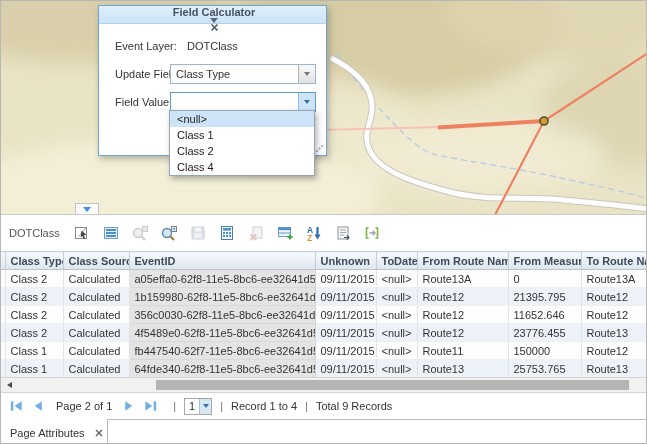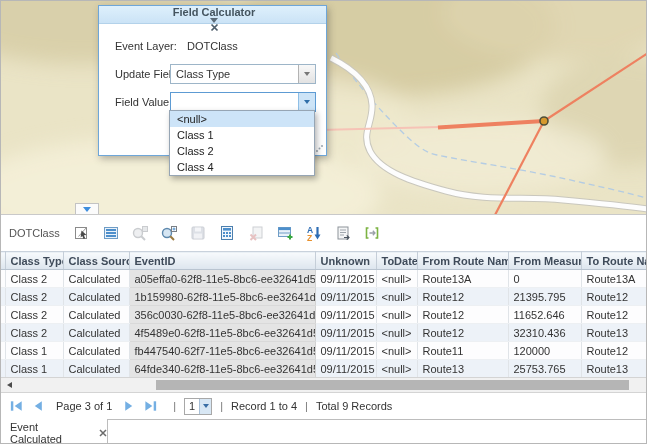--- a/index.html
+++ b/index.html
@@ -342,32 +342,32 @@
             <td>Route12</td>
           </tr>
           <tr class="alt">
             <td class="spacer"></td>
             <td>Class 2</td>
             <td>Calculated</td>
             <td class="eventid">4f5489e0-62f8-11e5-8bc6-ee32641d5ec9</td>
             <td>09/11/2015</td>
             <td>&lt;null&gt;</td>
             <td>Route12</td>
-            <td>32310.436</td>
+            <td>23776.455</td>
             <td>Route13</td>
           </tr>
           <tr>
             <td class="spacer"></td>
             <td>Class 1</td>
             <td>Calculated</td>
             <td class="eventid">fb447540-62f7-11e5-8bc6-ee32641d5ec9</td>
             <td>09/11/2015</td>
             <td>&lt;null&gt;</td>
             <td>Route11</td>
-            <td>120000</td>
+            <td>150000</td>
             <td>Route12</td>
           </tr>
           <tr class="alt">
             <td class="spacer"></td>
             <td>Class 1</td>
             <td>Calculated</td>
             <td class="eventid">64fde340-62f8-11e5-8bc6-ee32641d5ec9</td>
             <td>09/11/2015</td>
             <td>&lt;null&gt;</td>
             <td>Route13</td>
@@ -387,21 +387,21 @@
         <svg viewBox="0 0 16 16">
             <rect x="2" y="3" width="2.6" height="10" fill="#74afe3"></rect>
             <path d="M13.5 3 L6 8 L13.5 13 Z" fill="#74afe3"></path>
           </svg>
       </span>
       <span class="pg-btn">
         <svg viewBox="0 0 16 16">
             <path d="M11.5 3 L4 8 L11.5 13 Z" fill="#74afe3"></path>
           </svg>
       </span>
-      <span class="pg-text">Page 3 of 1</span>
+      <span class="pg-text">Page 2 of 1</span>
       <span class="pg-btn">
         <svg viewBox="0 0 16 16">
             <path d="M4.5 3 L12 8 L4.5 13 Z" fill="#74afe3"></path>
           </svg>
       </span>
       <span class="pg-btn">
         <svg viewBox="0 0 16 16">
             <path d="M2.5 3 L10 8 L2.5 13 Z" fill="#74afe3"></path>
             <rect x="11.4" y="3" width="2.6" height="10" fill="#74afe3"></rect>
           </svg>
@@ -414,21 +414,21 @@
           </span>
       </span>
       <span class="sep">|</span>
       <span>Record 1 to 4</span>
       <span class="sep">|</span>
       <span>Total 9 Records</span>
     </div>
 
     <div class="tabbar">
       <div class="tab">
-        <span>Event Calculated</span>
+        <span>Page Attributes</span>
         <span class="x">
           <svg width="8" height="8" viewBox="0 0 8 8">
               <path d="M1 1 L7 7 M7 1 L1 7" stroke="#6b6b6b" stroke-width="1.5"></path>
             </svg>
         </span>
       </div>
     </div>
 
   </div>
 </div>

